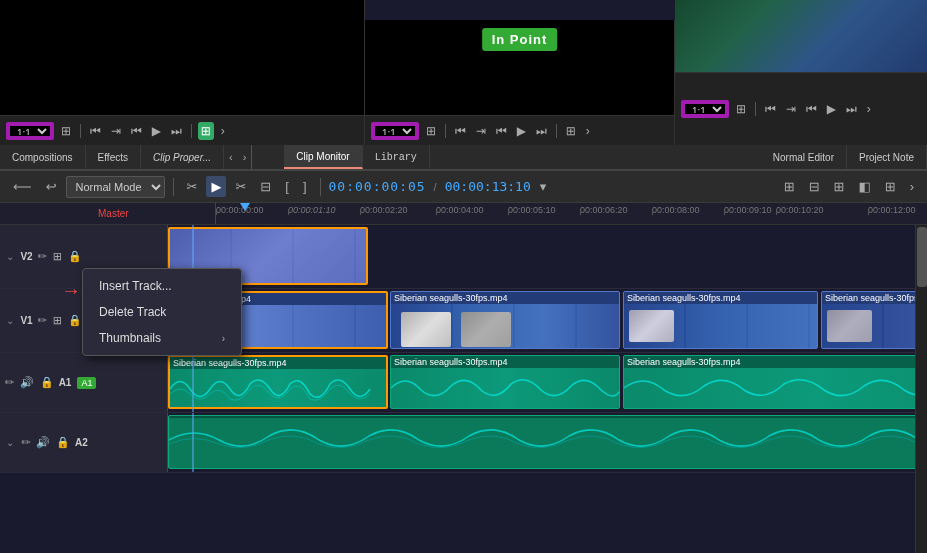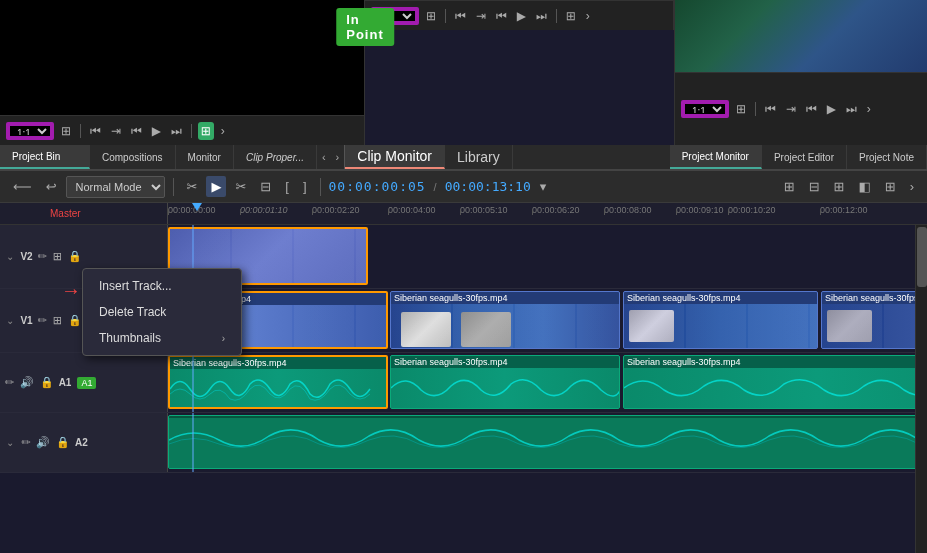--- a/index.html
+++ b/index.html
@@ -149,20 +149,21 @@
     .ruler-track-label {
       width: 168px;
       min-width: 168px;
       padding-left: 50px;
       font-size: 10px;
       color: #e44;
       border-right: 1px solid #444;
       height: 100%;
       display: flex;
       align-items: center;
+      margin-left: 48px;
     }
     .ruler-ticks {
       flex: 1;
       display: flex;
       align-items: flex-end;
       height: 100%;
       position: relative;
       overflow: hidden;
     }
     .ruler-tick {
@@ -351,20 +352,22 @@
     .panel-left {
       width: 365px;
       border-right: 1px solid #333;
       display: flex;
       flex-direction: column;
     }
     .panel-center {
       width: 310px;
       border-right: 1px solid #333;
       display: flex;
+      flex-direction: column;
+      margin-top: 20px;
     }
     .panel-right {
       flex: 1;
       display: flex;
       flex-direction: column;
     }
     .preview-screen {
       flex: 1;
       background: #000;
       position: relative;
@@ -443,36 +446,34 @@
       <button class="tb-btn">⏮</button>
       <button class="tb-btn">▶</button>
       <button class="tb-btn">⏭</button>
       <button class="tb-btn">›</button>
     </div>
   </div>
 </div>
 
 <div class="tabs-bar">
 
-  <div class="tab active" style="width:90px;font-size:10px;">Project Bin</div>
   <div class="tab" style="font-size:10px;">Compositions</div>
-  <div class="tab" style="font-size:10px;">Monitor</div>
+  <div class="tab" style="font-size:10px;">Effects</div>
   <div class="tab" style="font-size:10px;font-style:italic;">Clip Proper...</div>
   <div class="tabs-arrow">‹</div>
   <div class="tabs-arrow">›</div>
 
   <div style="width:1px;background:#555;"></div>
 
-  <div class="tab active-orange" style="font-size:14px;">Clip Monitor</div>
-  <div class="tab" style="font-size:14px;">Library</div>
+  <div class="tab active-orange" style="font-size:10px;margin-left:32px;">Clip Monitor</div>
+  <div class="tab" style="font-size:10px;font-family:Liberation Mono, monospace;">Library</div>
 
   <div style="flex:1;"></div>
 
-  <div class="tab active" style="font-size:10px;">Project Monitor</div>
-  <div class="tab" style="font-size:10px;">Project Editor</div>
+  <div class="tab" style="font-size:10px;">Normal Editor</div>
   <div class="tab" style="font-size:10px;text-align:center;">Project Note</div>
 </div>
 
 <div class="toolbar">
   <button class="toolbar-btn">⟵</button>
   <button class="toolbar-btn">↩</button>
   <select class="toolbar-select">
     <option>Normal Mode</option>
   </select>
   <div class="toolbar-divider"></div>

